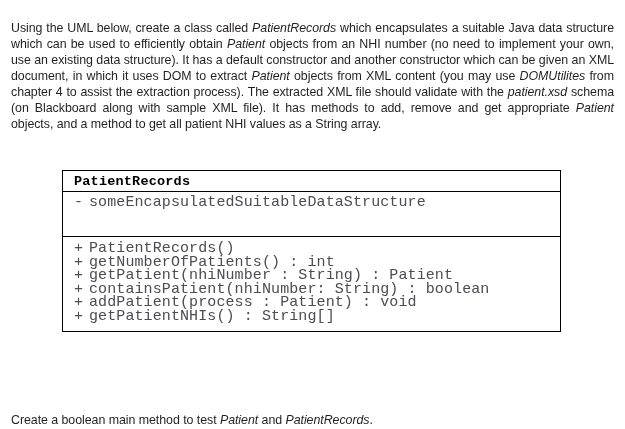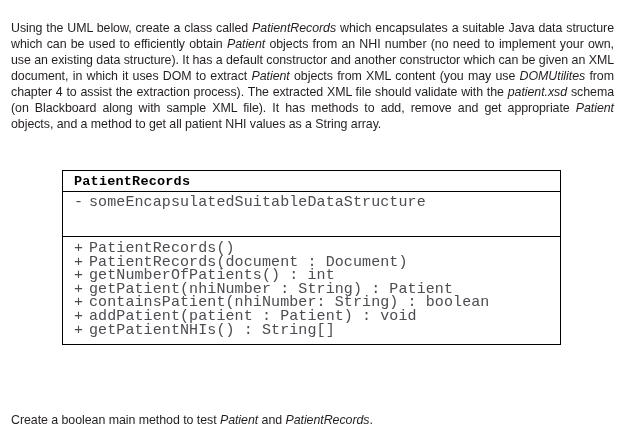--- a/index.html
+++ b/index.html
@@ -95,23 +95,22 @@
   <div class="uml-title-row">
     <span class="uml-title">PatientRecords</span>
   </div>
 
   <div class="uml-attrs-row">
       <div class="uml-line"><span class="uml-sign">-</span><span>someEncapsulatedSuitableDataStructure</span></div>
     </div>
 
   <div class="uml-methods-row">
       <div class="uml-line"><span class="uml-sign">+</span><span>PatientRecords()</span></div>
-      <div class="uml-line"><span class="uml-sign">+</span><span>PatientRecords(document : Document)</span></div>
       <div class="uml-line"><span class="uml-sign">+</span><span>getNumberOfPatients() : int</span></div>
       <div class="uml-line"><span class="uml-sign">+</span><span>getPatient(nhiNumber : String) : Patient</span></div>
       <div class="uml-line"><span class="uml-sign">+</span><span>containsPatient(nhiNumber: String) : boolean</span></div>
-      <div class="uml-line"><span class="uml-sign">+</span><span>addPatient(patient : Patient) : void</span></div>
+      <div class="uml-line"><span class="uml-sign">+</span><span>addPatient(process : Patient) : void</span></div>
       <div class="uml-line"><span class="uml-sign">+</span><span>getPatientNHIs() : String[]</span></div>
     </div>
 
 </div>
 
 <p class="prose outro"><span>Create a boolean main method to test </span><i>Patient</i><span> and </span><i>PatientRecords</i><span>.</span></p>
 
 </body></html>

